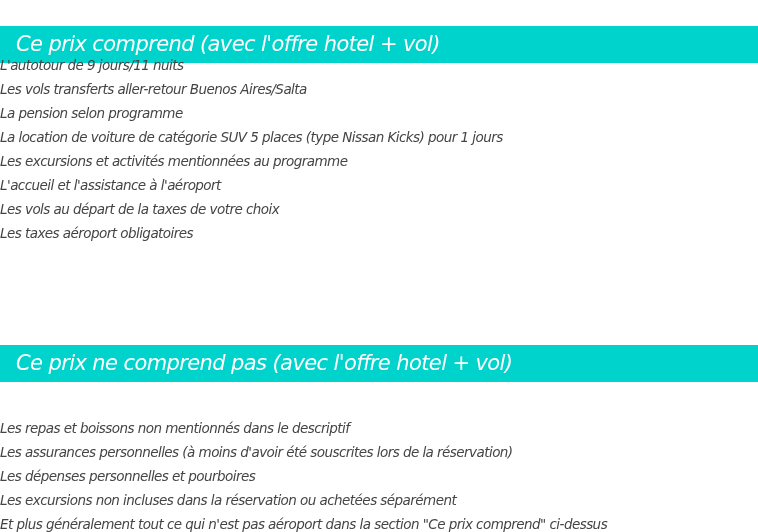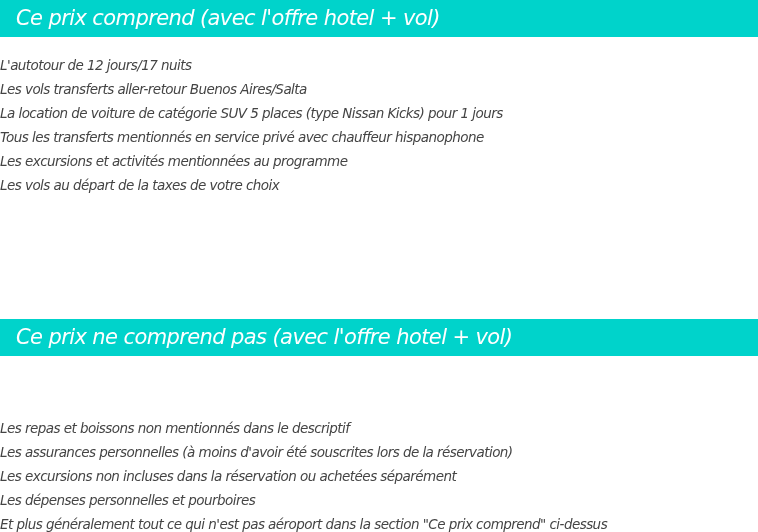--- a/index.html
+++ b/index.html
@@ -14,20 +14,21 @@
       font-family: "DejaVu Sans", sans-serif;
       position: relative;
     }
     .section-header {
       position: absolute;
       left: 0;
       width: 758px;
       height: 37px;
       background: #00d3cb;
       box-sizing: border-box;
+      margin-top: 26px;
     }
     .section-title {
       position: absolute;
       left: 16px;
       top: 3px;
       margin: 0;
       color: #ffffff;
       font-family: "DejaVu Sans", sans-serif;
       font-style: italic;
       font-weight: normal;
@@ -58,30 +59,32 @@
     #header-excluded { top: 319px; }
     #list-excluded { top: 368px; margin-top: 48px; }
   </style>
 </head>
 <body>
 
 <div class="section-header" id="header-included">
   <h2 class="section-title">Ce prix comprend (avec l'offre hotel + vol)</h2>
 </div>
 <ul class="items" id="list-included">
-  <li>L'autotour de 12 jours/17 nuits</li>
+  <li>L'autotour de 9 jours/11 nuits</li>
   <li>Les vols transferts aller-retour Buenos Aires/Salta</li>
+  <li>La pension selon programme</li>
   <li>La location de voiture de catégorie SUV 5 places (type Nissan Kicks) pour 1 jours</li>
-  <li>Tous les transferts mentionnés en service privé avec chauffeur hispanophone</li>
   <li>Les excursions et activités mentionnées au programme</li>
+  <li>L'accueil et l'assistance à l'aéroport</li>
   <li>Les vols au départ de la taxes de votre choix</li>
+  <li>Les taxes aéroport obligatoires</li>
 </ul>
 
 <div class="section-header" id="header-excluded">
   <h2 class="section-title">Ce prix ne comprend pas (avec l'offre hotel + vol)</h2>
 </div>
 <ul class="items" id="list-excluded">
   <li>Les repas et boissons non mentionnés dans le descriptif</li>
   <li>Les assurances personnelles (à moins d'avoir été souscrites lors de la réservation)</li>
+  <li>Les dépenses personnelles et pourboires</li>
   <li>Les excursions non incluses dans la réservation ou achetées séparément</li>
-  <li>Les dépenses personnelles et pourboires</li>
   <li>Et plus généralement tout ce qui n'est pas aéroport dans la section "Ce prix comprend" ci-dessus</li>
 </ul>
 
 </body></html>

